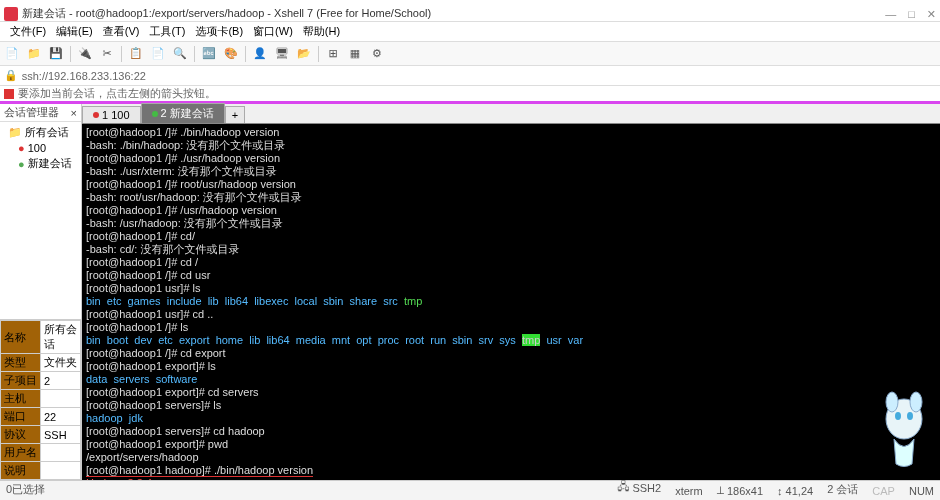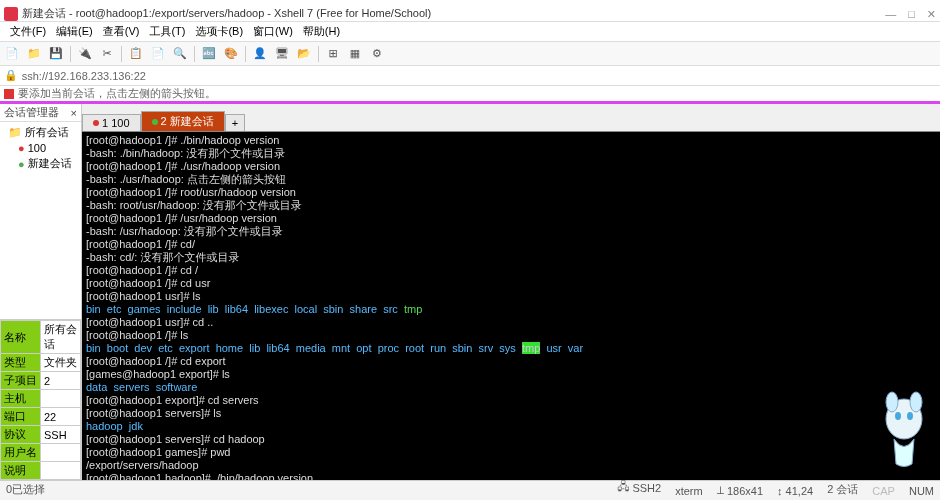--- a/index.html
+++ b/index.html
@@ -22,25 +22,25 @@
 .sidehdr{height:18px;padding:2px 4px;border-bottom:1px solid #ddd;display:flex;justify-content:space-between;align-items:center;color:#444}
 .tree{flex:1;padding:2px 0}
 .tree .nd{padding:1px 2px 1px 8px;display:flex;align-items:center;gap:3px;cursor:pointer}
 .tree .nd.c1{padding-left:18px}
 .tree .fico{color:#e8a33c}
 .tree .rico{color:#d33}
 .tree .gico{color:#5a5}
 .props{border-top:1px solid #ccc}
 .props table{width:100%;border-collapse:collapse}
 .props td{border:1px solid #ccc;padding:1px 3px;background:#fff}
-.props td:first-child{background:#84cc16;width:40px}
+.props td:first-child{background:#a16207;width:40px}
 .termwrap{flex:1;display:flex;flex-direction:column;background:#000}
-.tabs{height:28px;background:#f0f0f0;display:flex;align-items:flex-end;border-bottom:1px solid #888}
+.tabs{height:20px;background:#f0f0f0;display:flex;align-items:flex-end;border-bottom:1px solid #888}
 .tab{padding:2px 10px;background:#e8e8e8;border:1px solid #aaa;border-bottom:none;display:flex;align-items:center;gap:3px;cursor:pointer;font-size:10px}
-.tab.act{background:#c2410c;color:#fff}
+.tab.act{background:#737373;color:#fff}
 .tab .dot{width:6px;height:6px;border-radius:50%}
 .tab .dr{background:#d33}
 .tab .dg{background:#4b4}
 .term{flex:1;background:#000;color:#ccc;font-family:Consolas,monospace;font-size:10px;line-height:12px;padding:2px 4px;overflow:hidden;white-space:pre}
 .term .c{color:#5bf}
 .term .r{color:#f55}
 .term .g{color:#5d5}
 .term .w{color:#ddd}
 .term .hl{background:#3d3}
 .term .ul{border-bottom:1px solid #d33}
@@ -176,42 +176,42 @@
           <span class="dot dg"></span>
           <span>2 新建会话</span>
         </div>
       <div class="tab" style="padding:2px 6px">
           <span>+</span>
         </div>
     </div>
     <div class="term"><span class="w">[root@hadoop1 /]# ./bin/hadoop version</span>
 <span class="w">-bash: ./bin/hadoop: 没有那个文件或目录</span>
 <span class="w">[root@hadoop1 /]# ./usr/hadoop version</span>
-<span class="w">-bash: ./usr/hadoop: 点击左侧的箭头按钮</span>
+<span class="w">-bash: ./usr/xterm: 没有那个文件或目录</span>
 <span class="w">[root@hadoop1 /]# root/usr/hadoop version</span>
 <span class="w">-bash: root/usr/hadoop: 没有那个文件或目录</span>
 <span class="w">[root@hadoop1 /]# /usr/hadoop version</span>
 <span class="w">-bash: /usr/hadoop: 没有那个文件或目录</span>
 <span class="w">[root@hadoop1 /]# cd/</span>
 <span class="w">-bash: cd/: 没有那个文件或目录</span>
 <span class="w">[root@hadoop1 /]# cd /</span>
 <span class="w">[root@hadoop1 /]# cd usr</span>
 <span class="w">[root@hadoop1 usr]# ls</span>
 <span class="c">bin  etc  games  include  lib  lib64  libexec  local  sbin  share  src  </span><span class="g">tmp</span>
 <span class="w">[root@hadoop1 usr]# cd ..</span>
 <span class="w">[root@hadoop1 /]# ls</span>
 <span class="c">bin  boot  dev  etc  export  home  lib  lib64  media  mnt  opt  proc  root  run  </span><span class="c">sbin  srv  sys  </span><span class="hl">tmp</span><span class="c">  usr  var</span>
 <span class="w">[root@hadoop1 /]# cd export</span>
-<span class="w">[games@hadoop1 export]# ls</span>
+<span class="w">[root@hadoop1 export]# ls</span>
 <span class="c">data  servers  software</span>
 <span class="w">[root@hadoop1 export]# cd servers</span>
 <span class="w">[root@hadoop1 servers]# ls</span>
 <span class="c">hadoop  jdk</span>
 <span class="w">[root@hadoop1 servers]# cd hadoop</span>
-<span class="w">[root@hadoop1 games]# pwd</span>
+<span class="w">[root@hadoop1 export]# pwd</span>
 <span class="w">/export/servers/hadoop</span>
 <span class="w ul">[root@hadoop1 hadoop]# ./bin/hadoop version</span>
 <span class="r">Hadoop 3.3.4</span>
 
 
 
 
 
 
 

